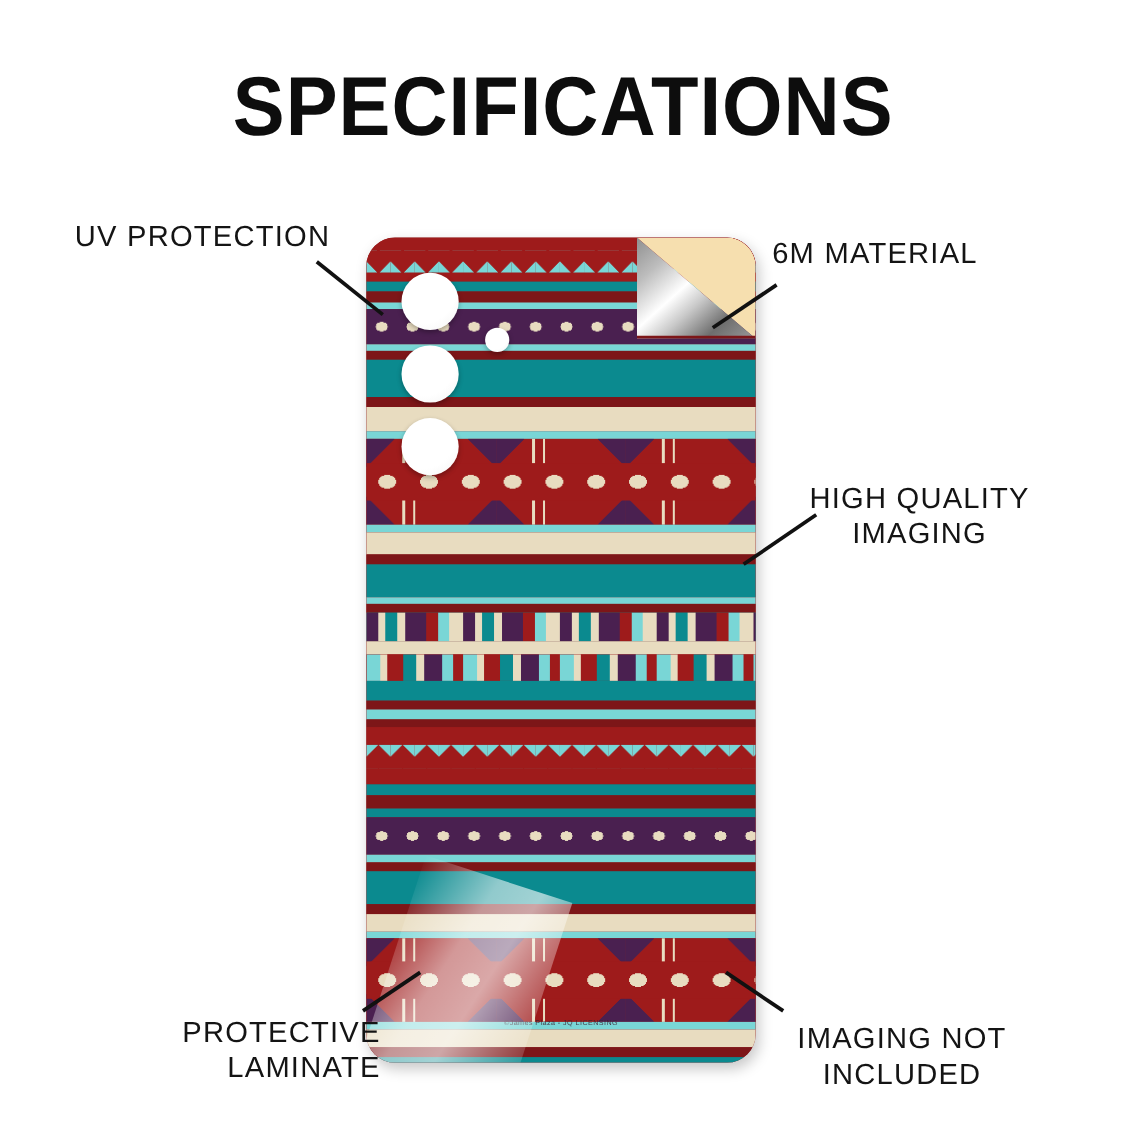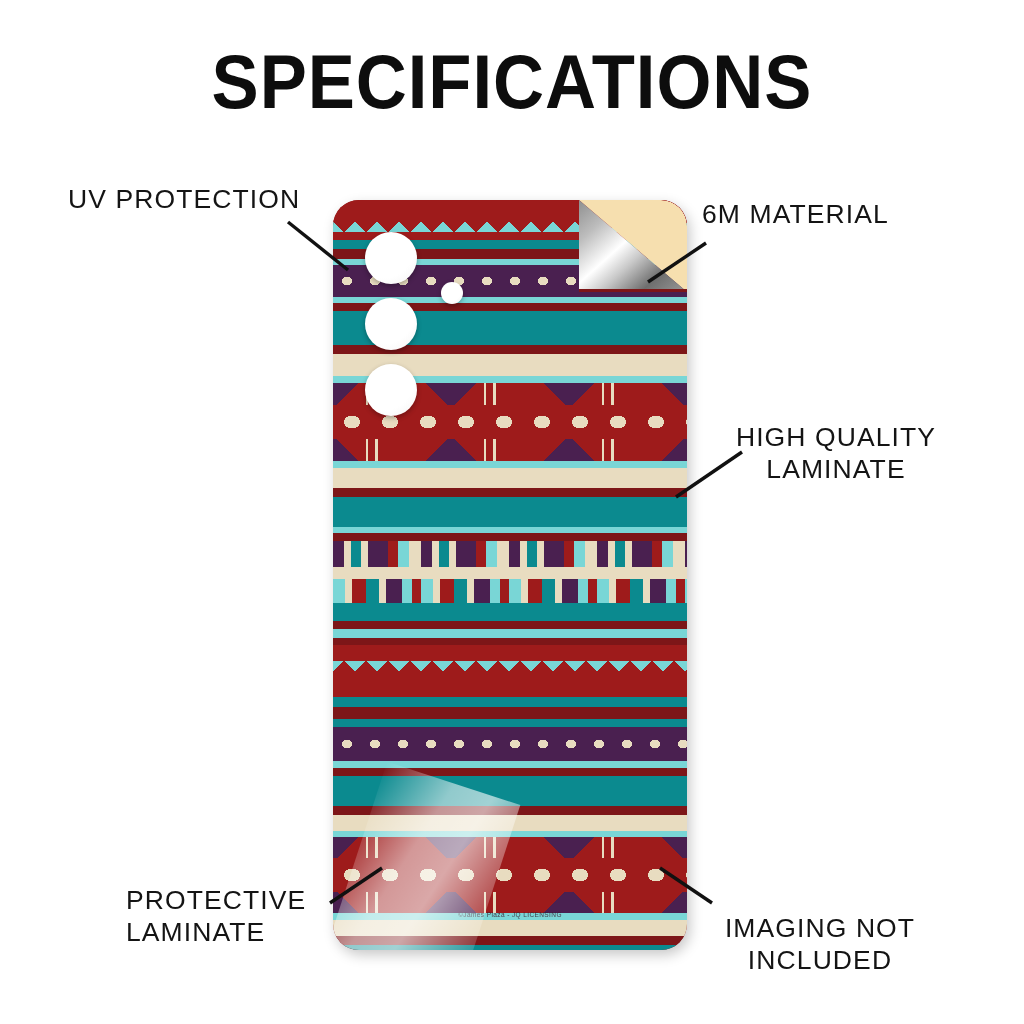--- a/index.html
+++ b/index.html
@@ -1,39 +1,39 @@
 <!DOCTYPE html>
 <html><head>
 <meta charset="utf-8">
 <style>
   html,body{margin:0;padding:0;}
   body{
     width:1024px;height:1024px;background:#ffffff;
     font-family:"Liberation Sans","DejaVu Sans",sans-serif;
     overflow:hidden;position:relative;
   }
-  #root{position:absolute;inset:0;}
+  #root{position:absolute;inset:0;margin-top:16px;}
 
   
   .title{
     position:absolute;left:0;top:38px;width:1024px;text-align:center;
     font-size:76px;font-weight:bold;letter-spacing:1px;color:#0d0d0d;
     font-family:"Liberation Sans","DejaVu Sans",sans-serif;
     transform:scaleX(0.93);transform-origin:50% 50%;
   }
 
   
   .label{
     position:absolute;color:#141414;font-size:26.5px;font-weight:500;
     letter-spacing:1.1px;line-height:1.22;white-space:pre-line;
   }
   .lbl-uv{left:68px;top:183px;text-align:center;}
   .lbl-3m{left:702px;top:198px;text-align:left;}
   .lbl-hq{left:718px;top:421px;text-align:center;width:236px;}
-  .lbl-pl{left:126px;top:884px;text-align:left;width:220px;}
+  .lbl-pl{left:126px;top:906px;text-align:right;width:220px;}
   .lbl-dn{left:700px;top:912px;text-align:center;width:240px;}
 
   
   .leaders{position:absolute;left:0;top:0;width:1024px;height:1024px;pointer-events:none;}
 
   
   .phone{
     position:absolute;left:333px;top:200px;width:354px;height:750px;
     border-radius:26px;overflow:hidden;background:#8e1a1c;
     box-shadow:3px 5px 13px rgba(0,0,0,.22);
@@ -223,19 +223,19 @@
     <line x1="288" y1="222" x2="348" y2="270" stroke="#111" stroke-width="3.4"></line>
     <line x1="706" y1="243" x2="648" y2="282" stroke="#111" stroke-width="3.4"></line>
     <line x1="742" y1="452" x2="676" y2="497" stroke="#111" stroke-width="3.4"></line>
     <line x1="330" y1="903" x2="382" y2="868" stroke="#111" stroke-width="3.4"></line>
     <line x1="712" y1="903" x2="660" y2="868" stroke="#111" stroke-width="3.4"></line>
   </svg>
 
   <div class="label lbl-uv">UV PROTECTION</div>
   <div class="label lbl-3m">6M MATERIAL</div>
   <div class="label lbl-hq">HIGH QUALITY
-LAMINATE</div>
+IMAGING</div>
   <div class="label lbl-pl">PROTECTIVE
 LAMINATE</div>
   <div class="label lbl-dn">IMAGING NOT
 INCLUDED</div>
 
 </div>
 
 </body></html>

